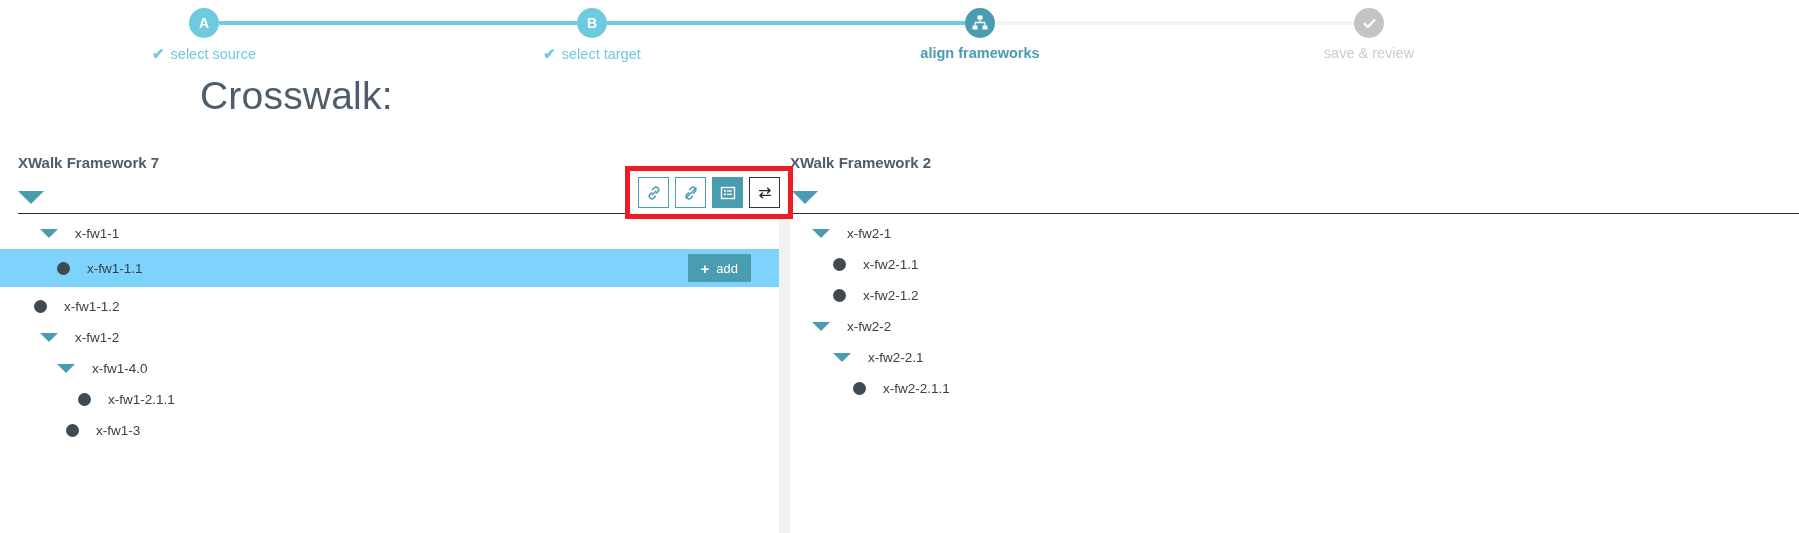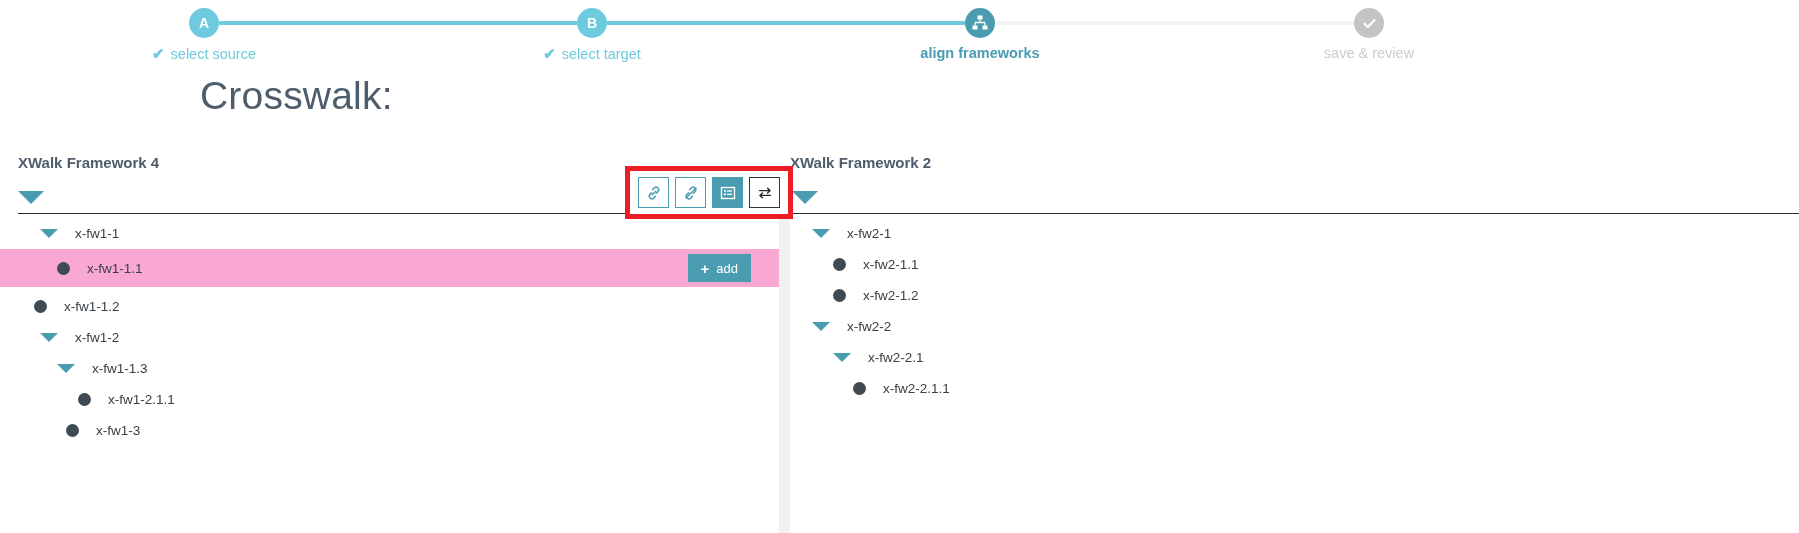--- a/index.html
+++ b/index.html
@@ -152,21 +152,21 @@
   .tb-btn svg { display: block; }
 
   
   .tree { position: absolute; top: 78px; width: 100%; }
   .tree-row {
     position: relative;
     display: flex;
     align-items: center;
     height: 31px;
   }
-  .tree-row.highlight { background: #f9a8d4; height: 38px; }
+  .tree-row.highlight { background: #7dd3fc; height: 38px; }
   .node-caret {
     width: 0; height: 0;
     border-left: 9px solid transparent;
     border-right: 9px solid transparent;
     border-top: 9px solid #4a9cb0;
     flex: 0 0 auto;
   }
   .node-dot {
     width: 13px; height: 13px;
     border-radius: 50%;
@@ -245,21 +245,21 @@
   </div>
 </div>
 
 <div class="crosswalk-title">Crosswalk:</div>
 
 <div class="panels">
 
   <div class="panel-divider"></div>
 
   <div class="panel panel-left">
-    <div class="panel-title">XWalk Framework 4</div>
+    <div class="panel-title">XWalk Framework 7</div>
     <div class="root-caret"></div>
     <div class="hrule"></div>
 
     <div class="toolbar-wrap tb-left">
       <div class="tb-btn">
         <span>
           <svg width="16" height="16" viewBox="0 0 16 16">
             <path d="M6.2 9.8 L9.8 6.2" stroke="#4a9cb0" stroke-width="1.5" fill="none" stroke-linecap="round"></path>
             <path d="M6.6 4.6 L8.2 3 a2.6 2.6 0 0 1 3.7 3.7 L10.3 8.3" stroke="#4a9cb0" stroke-width="1.5" fill="none" stroke-linecap="round"></path>
             <path d="M9.4 11.4 L7.8 13 a2.6 2.6 0 0 1 -3.7 -3.7 L5.7 7.7" stroke="#4a9cb0" stroke-width="1.5" fill="none" stroke-linecap="round"></path>
@@ -312,21 +312,21 @@
       <div class="tree-row" style="padding-left:34px;margin-top:4px;">
         <span class="node-dot"></span>
         <span class="node-label">x-fw1-1.2</span>
       </div>
       <div class="tree-row" style="padding-left:40px;">
         <span class="node-caret"></span>
         <span class="node-label">x-fw1-2</span>
       </div>
       <div class="tree-row" style="padding-left:57px;">
         <span class="node-caret"></span>
-        <span class="node-label">x-fw1-1.3</span>
+        <span class="node-label">x-fw1-4.0</span>
       </div>
       <div class="tree-row" style="padding-left:78px;">
         <span class="node-dot"></span>
         <span class="node-label">x-fw1-2.1.1</span>
       </div>
       <div class="tree-row" style="padding-left:38px;margin-left:28px;">
         <span class="node-dot"></span>
         <span class="node-label">x-fw1-3</span>
       </div>
     </div>

